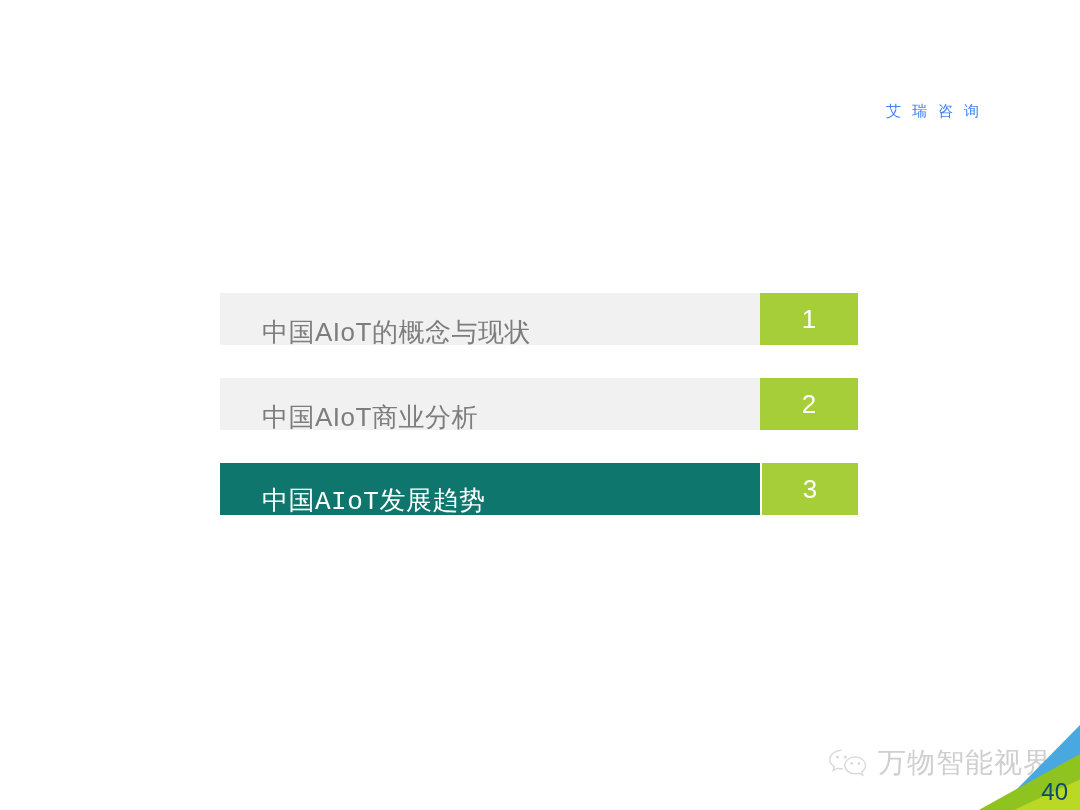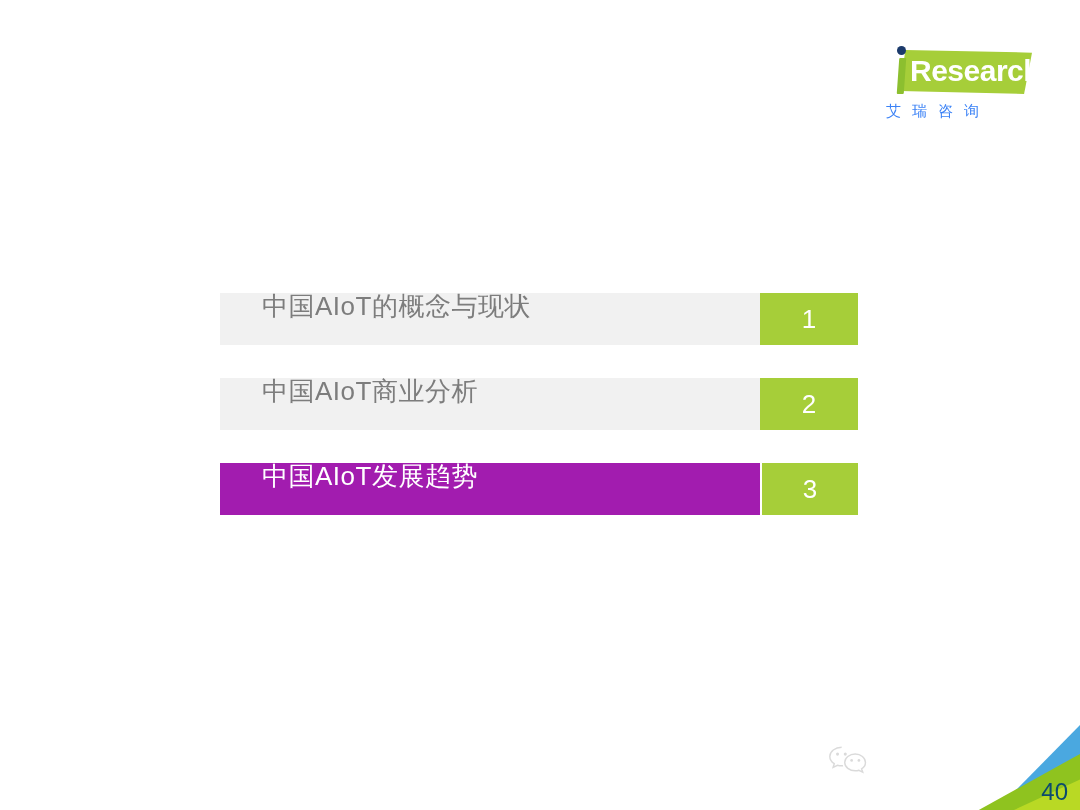--- a/index.html
+++ b/index.html
@@ -99,21 +99,21 @@
     align-items: stretch;
     height: 52px;
     margin-bottom: 33px;
   }
   .agenda-row:last-child { margin-bottom: 0; }
 
   .agenda-label {
     flex: 1 1 auto;
     background: #f1f1f1;
     display: flex;
-    align-items: flex-start;
+    align-items: flex-end;
     padding-left: 42px;
     box-sizing: border-box;
   }
   .agenda-label-text {
     font-size: 26px;
     color: #7d7d7d;
     letter-spacing: 0.5px;
     line-height: 1;
     white-space: nowrap;
   }
@@ -126,21 +126,22 @@
     justify-content: center;
   }
   .agenda-num-text {
     font-size: 26px;
     color: #ffffff;
     line-height: 1;
   }
 
   
   .agenda-row.is-active .agenda-label {
-    background: #a21caf;
+    background: #0f766e;
+    font-family: Liberation Mono, monospace;
   }
   .agenda-row.is-active .agenda-label-text {
     color: #ffffff;
   }
   .agenda-row.is-active .agenda-num {
     background: #a6ce39;
     border-left: 2px solid #ffffff;
     flex-basis: 96px;
     width: 96px;
   }
@@ -214,26 +215,20 @@
     line-height: 1;
     z-index: 3;
   }
 </style>
 </head>
 <body>
 
 <div class="slide">
 
   <div class="logo">
-    <div class="logo-mark">
-      <div class="logo-green"></div>
-      <div class="logo-i-stem"></div>
-      <div class="logo-i-dot"></div>
-      <div class="logo-word">Research</div>
-    </div>
     <div class="logo-cn">艾瑞咨询</div>
   </div>
 
   <div class="agenda">
 
     <div class="agenda-row">
       <div class="agenda-label">
         <span class="agenda-label-text">中国AIoT的概念与现状</span>
       </div>
       <div class="agenda-num">
@@ -267,20 +262,21 @@
         <path d="M15 3C7.8 3 2 7.6 2 13.2c0 3.2 1.9 6 4.9 7.9L5.6 25.2l4.8-2.4c1.4.4 2.9.6 4.6.6.5 0 1 0 1.5-.1"></path>
         <path d="M30 10.5c-6.4 0-11.6 4.1-11.6 9.2s5.2 9.2 11.6 9.2c1.4 0 2.7-.2 3.9-.6l4.3 2.1-1.2-3.6c2.6-1.7 4.2-4.2 4.2-7.1 0-5.1-5.2-9.2-11.2-9.2z"></path>
       </g>
       <g fill="#bdbdbd">
         <circle cx="10.5" cy="10.5" r="1.7"></circle>
         <circle cx="19" cy="10.5" r="1.7"></circle>
         <circle cx="26" cy="17.5" r="1.5"></circle>
         <circle cx="34" cy="17.5" r="1.5"></circle>
       </g>
     </svg>
+    <span class="watermark-text">万物智能视界</span>
   </div>
 
   <div class="corner">
     <div class="corner-blue"></div>
     <div class="corner-green"></div>
     <div class="corner-yellow"></div>
   </div>
   <div class="page-number">40</div>
 
 </div>

